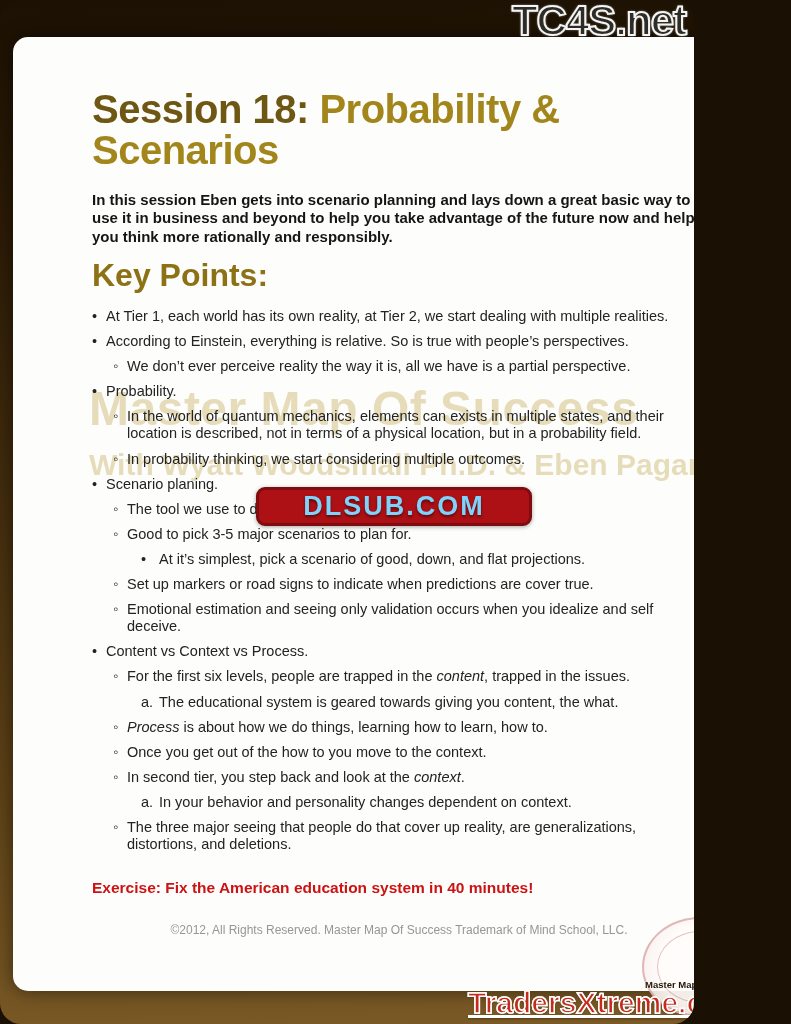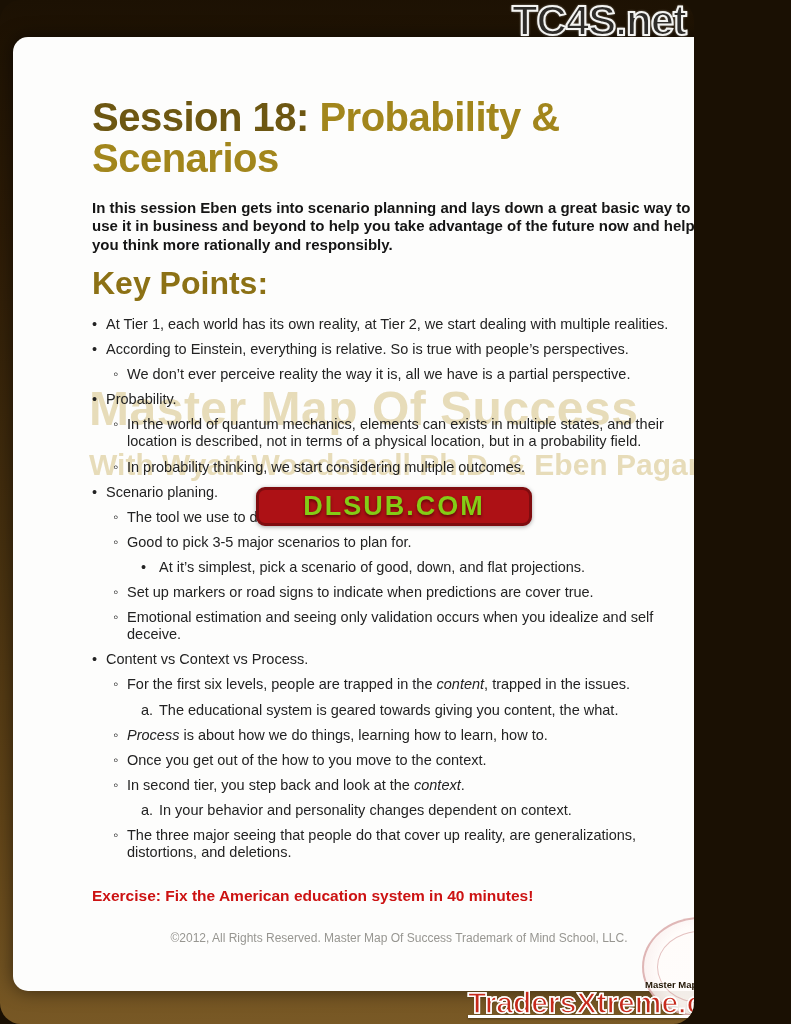--- a/index.html
+++ b/index.html
@@ -16,21 +16,21 @@
   .page {
     position:absolute; left:13px; top:37px; width:752px; height:954px;
     background:#fdfdfc; border-radius:15px;
     box-shadow:0 0 18px rgba(0,0,0,0.5);
     overflow:hidden;
   }
 
   .content { position:absolute; left:79px; top:52px; width:614px; z-index:2; }
 
   h1.doc-title {
-    margin:8px 0 20px 0; font-size:40px; line-height:1.02; font-weight:bold;
+    margin:0 0 20px 0; font-size:40px; line-height:1.02; font-weight:bold;
     letter-spacing:-0.5px;
   }
   .title-part1 { color:#6d5712; }
   .title-part2 { color:#a2861c; }
 
   p.intro {
     margin:0 0 10px 0; font-size:15px; font-weight:bold; line-height:1.25; color:#151515;
   }
 
   h2.key-points {
@@ -60,21 +60,21 @@
     color:rgba(199,175,92,0.42); font-weight:bold; pointer-events:none; white-space:nowrap;
   }
   .mm-line1 { font-size:48px; letter-spacing:0.5px; }
   .mm-line2 { font-size:30px; margin-top:12px; }
 
   
   .dlsub-badge {
     position:absolute; left:256px; top:487px; width:276px; height:39px; z-index:6;
     background:#ad1115; border:3px solid #7f0c0f; border-radius:9px;
     display:flex; align-items:center; justify-content:center;
-    color:#84cc16; font-size:27px; font-weight:800; letter-spacing:2px;
+    color:#7dd3fc; font-size:27px; font-weight:800; letter-spacing:2px;
     text-shadow:0 2px 3px rgba(60,0,0,0.65);
     box-shadow:0 1px 4px rgba(0,0,0,0.35);
   }
 
   
   .tc4s-logo {
     position:absolute; top:-3px; right:8px; z-index:7;
     font-size:42px; font-weight:800; letter-spacing:-1px; color:#2e2c29;
     -webkit-text-stroke:2px #f4f4f2;
     text-shadow:0 0 3px #ffffff;

